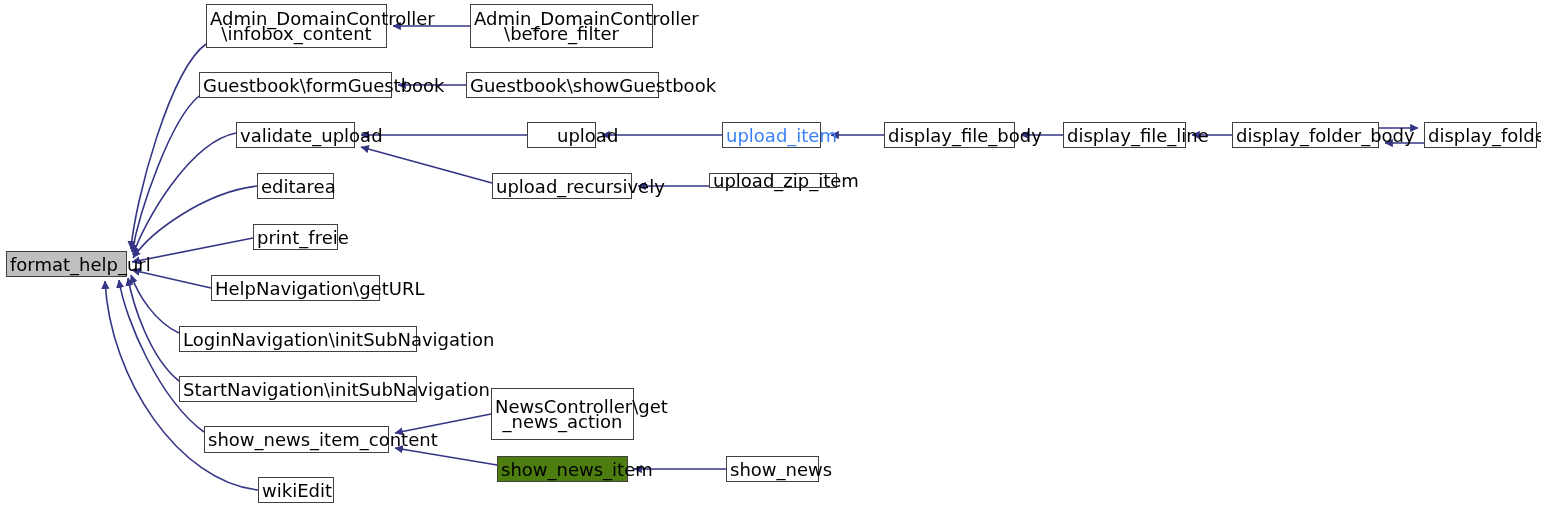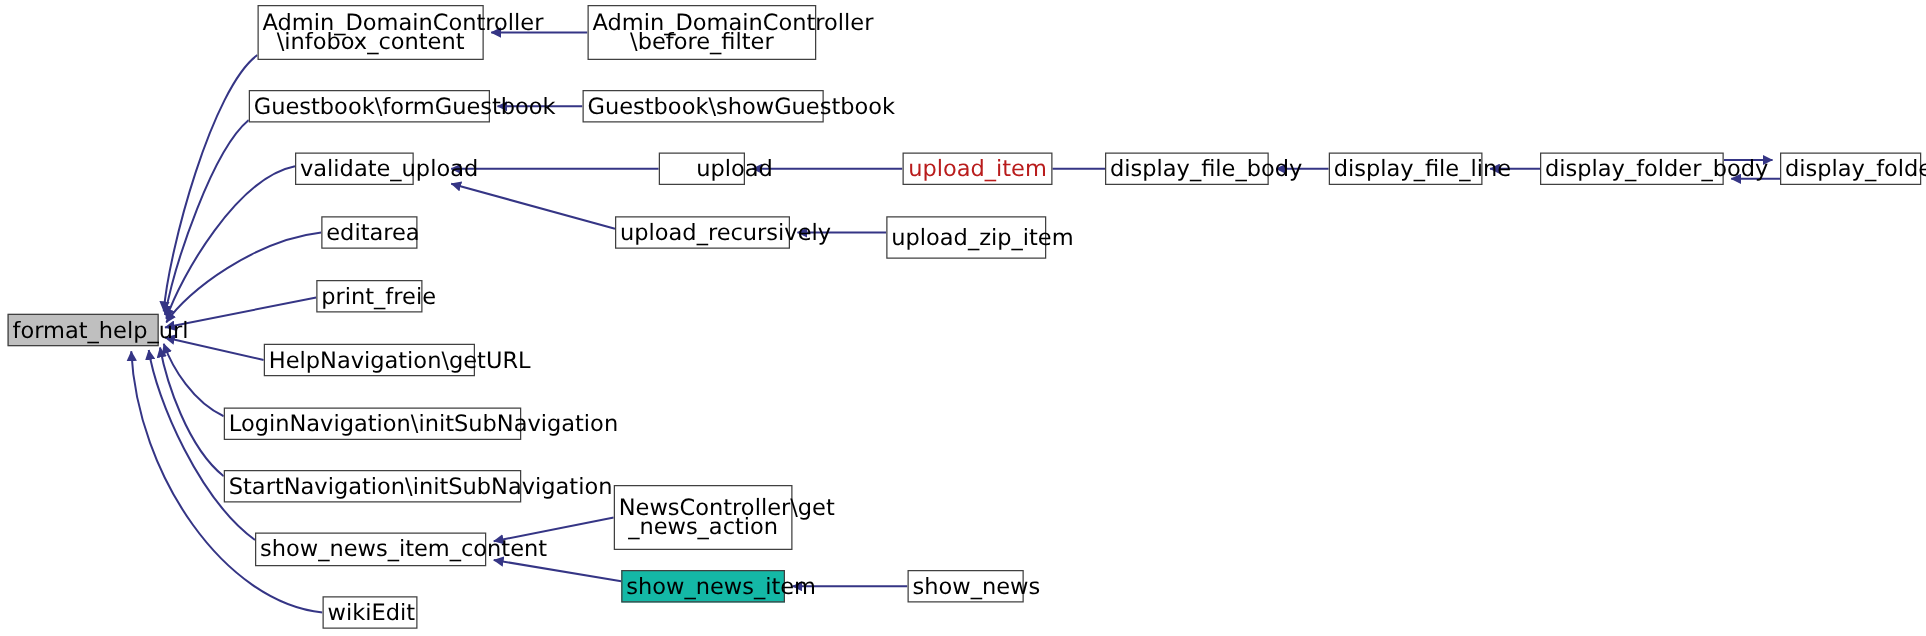--- a/index.html
+++ b/index.html
@@ -91,34 +91,34 @@
       </g>
   </svg>
   <div id="nodes">
       <div class="node highlight" style="left: 6px; top: 251px; width: 121px; height: 26px; border-color: rgb(64, 64, 64); background: rgb(191, 191, 191); color: rgb(0, 0, 0);"><span class="node-label">format_help_url</span></div>
       <div class="node" style="left: 206px; top: 4px; width: 181px; height: 44px; border-color: rgb(64, 64, 64); background: rgb(255, 255, 255); color: rgb(0, 0, 0);"><span class="node-label">Admin_DomainController
 \infobox_content</span></div>
       <div class="node" style="left: 470px; top: 4px; width: 183px; height: 44px; border-color: rgb(64, 64, 64); background: rgb(255, 255, 255); color: rgb(0, 0, 0);"><span class="node-label">Admin_DomainController
 \before_filter</span></div>
       <div class="node" style="left: 199px; top: 72px; width: 193px; height: 26px; border-color: rgb(64, 64, 64); background: rgb(255, 255, 255); color: rgb(0, 0, 0);"><span class="node-label">Guestbook\formGuestbook</span></div>
       <div class="node" style="left: 466px; top: 72px; width: 193px; height: 26px; border-color: rgb(64, 64, 64); background: rgb(255, 255, 255); color: rgb(0, 0, 0);"><span class="node-label">Guestbook\showGuestbook</span></div>
-      <div class="node" style="left: 236px; top: 122px; width: 95px; height: 26px; border-color: rgb(64, 64, 64); background: rgb(255, 255, 255); color: rgb(0, 0, 0);"><span class="node-label">validate_upload</span></div>
+      <div class="node" style="left: 236px; top: 122px; width: 119px; height: 26px; border-color: rgb(64, 64, 64); background: rgb(255, 255, 255); color: rgb(0, 0, 0);"><span class="node-label">validate_upload</span></div>
       <div class="node" style="left: 527px; top: 122px; width: 69px; height: 26px; border-color: rgb(64, 64, 64); background: rgb(255, 255, 255); color: rgb(0, 0, 0); padding-left: 26px;"><span class="node-label">upload</span></div>
-      <div class="node" style="left: 722px; top: 122px; width: 120px; height: 26px; border-color: rgb(64, 64, 64); background: rgb(255, 255, 255); color: #b91c1c;"><span class="node-label">upload_item</span></div>
+      <div class="node" style="left: 722px; top: 122px; width: 99px; height: 26px; border-color: rgb(64, 64, 64); background: rgb(255, 255, 255); color: #3b82f6;"><span class="node-label">upload_item</span></div>
       <div class="node" style="left: 884px; top: 122px; width: 131px; height: 26px; border-color: rgb(64, 64, 64); background: rgb(255, 255, 255); color: rgb(0, 0, 0);"><span class="node-label">display_file_body</span></div>
       <div class="node" style="left: 1063px; top: 122px; width: 123px; height: 26px; border-color: rgb(64, 64, 64); background: rgb(255, 255, 255); color: rgb(0, 0, 0);"><span class="node-label">display_file_line</span></div>
       <div class="node" style="left: 1232px; top: 122px; width: 147px; height: 26px; border-color: rgb(64, 64, 64); background: rgb(255, 255, 255); color: rgb(0, 0, 0);"><span class="node-label">display_folder_body</span></div>
       <div class="node" style="left: 1424px; top: 122px; width: 113px; height: 26px; border-color: rgb(64, 64, 64); background: rgb(255, 255, 255); color: rgb(0, 0, 0);"><span class="node-label">display_folder</span></div>
       <div class="node" style="left: 257px; top: 173px; width: 77px; height: 26px; border-color: rgb(64, 64, 64); background: rgb(255, 255, 255); color: rgb(0, 0, 0);"><span class="node-label">editarea</span></div>
       <div class="node" style="left: 492px; top: 173px; width: 140px; height: 26px; border-color: rgb(64, 64, 64); background: rgb(255, 255, 255); color: #000000;"><span class="node-label">upload_recursively</span></div>
-      <div class="node" style="left: 709px; top: 173px; width: 128px; height: 34px; border-color: rgb(64, 64, 64); background: rgb(255, 255, 255); color: rgb(0, 0, 0);"><span class="node-label">upload_zip_item</span></div>
+      <div class="node" style="left: 709px; top: 173px; width: 128px; height: 15px; border-color: rgb(64, 64, 64); background: rgb(255, 255, 255); color: rgb(0, 0, 0);"><span class="node-label">upload_zip_item</span></div>
       <div class="node" style="left: 253px; top: 224px; width: 85px; height: 26px; border-color: rgb(64, 64, 64); background: rgb(255, 255, 255); color: rgb(0, 0, 0);"><span class="node-label">print_freie</span></div>
       <div class="node" style="left: 211px; top: 275px; width: 169px; height: 26px; border-color: rgb(64, 64, 64); background: rgb(255, 255, 255); color: rgb(0, 0, 0);"><span class="node-label">HelpNavigation\getURL</span></div>
       <div class="node" style="left: 179px; top: 326px; width: 238px; height: 26px; border-color: rgb(64, 64, 64); background: rgb(255, 255, 255); color: rgb(0, 0, 0);"><span class="node-label">LoginNavigation\initSubNavigation</span></div>
       <div class="node" style="left: 179px; top: 376px; width: 238px; height: 26px; border-color: rgb(64, 64, 64); background: rgb(255, 255, 255); color: rgb(0, 0, 0);"><span class="node-label">StartNavigation\initSubNavigation</span></div>
       <div class="node" style="left: 204px; top: 426px; width: 185px; height: 27px; border-color: rgb(64, 64, 64); background: rgb(255, 255, 255); color: rgb(0, 0, 0);"><span class="node-label">show_news_item_content</span></div>
       <div class="node" style="left: 491px; top: 388px; width: 143px; height: 52px; border-color: rgb(64, 64, 64); background: rgb(255, 255, 255); color: rgb(0, 0, 0);"><span class="node-label">NewsController\get
 _news_action</span></div>
-      <div class="node" style="left: 497px; top: 456px; width: 131px; height: 26px; border-color: rgb(64, 64, 64); background: #14b8a6; color: rgb(0, 0, 0);"><span class="node-label">show_news_item</span></div>
+      <div class="node" style="left: 497px; top: 456px; width: 131px; height: 26px; border-color: rgb(64, 64, 64); background: #4d7c0f; color: rgb(0, 0, 0);"><span class="node-label">show_news_item</span></div>
       <div class="node" style="left: 726px; top: 456px; width: 93px; height: 26px; border-color: rgb(64, 64, 64); background: rgb(255, 255, 255); color: rgb(0, 0, 0);"><span class="node-label">show_news</span></div>
       <div class="node" style="left: 258px; top: 477px; width: 76px; height: 26px; border-color: rgb(64, 64, 64); background: rgb(255, 255, 255); color: rgb(0, 0, 0);"><span class="node-label">wikiEdit</span></div>
     </div>
 </div>
 
 </body></html>

